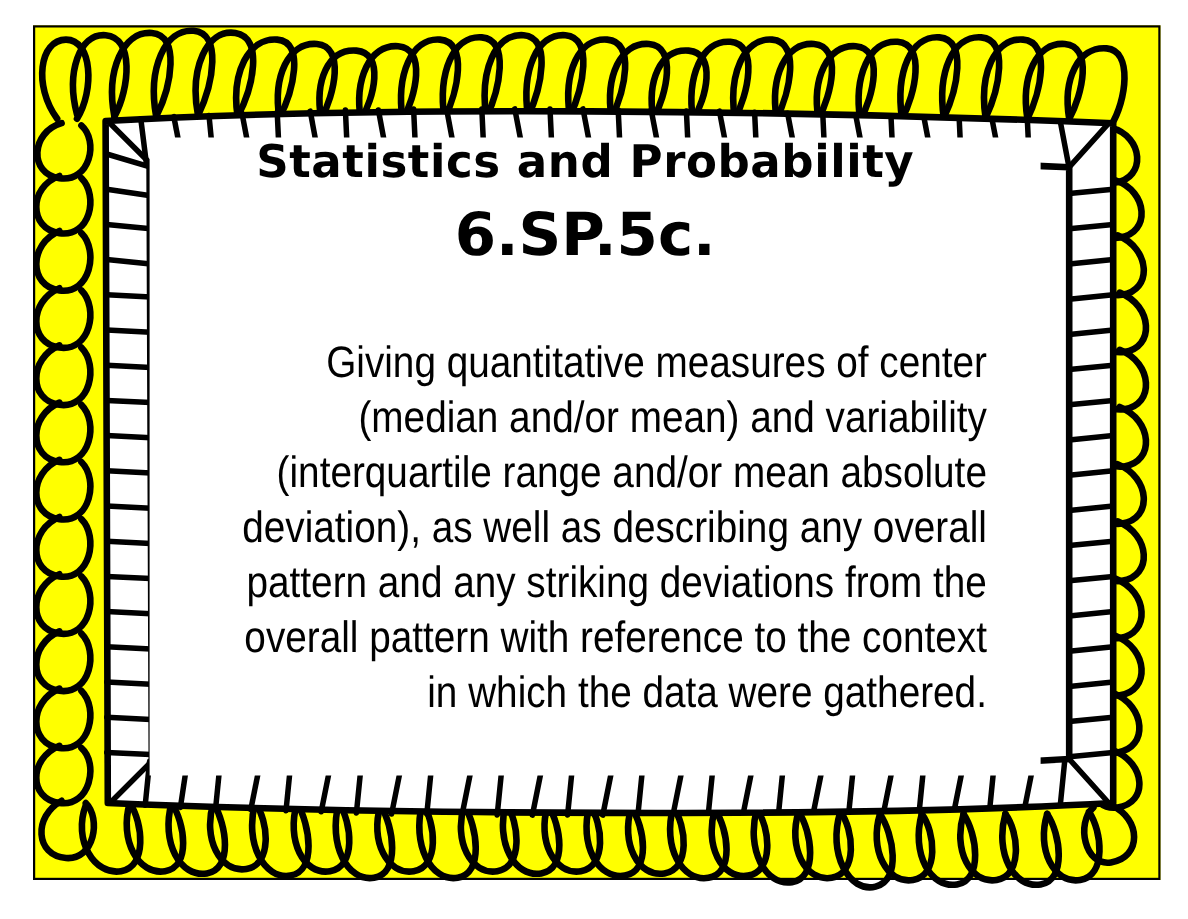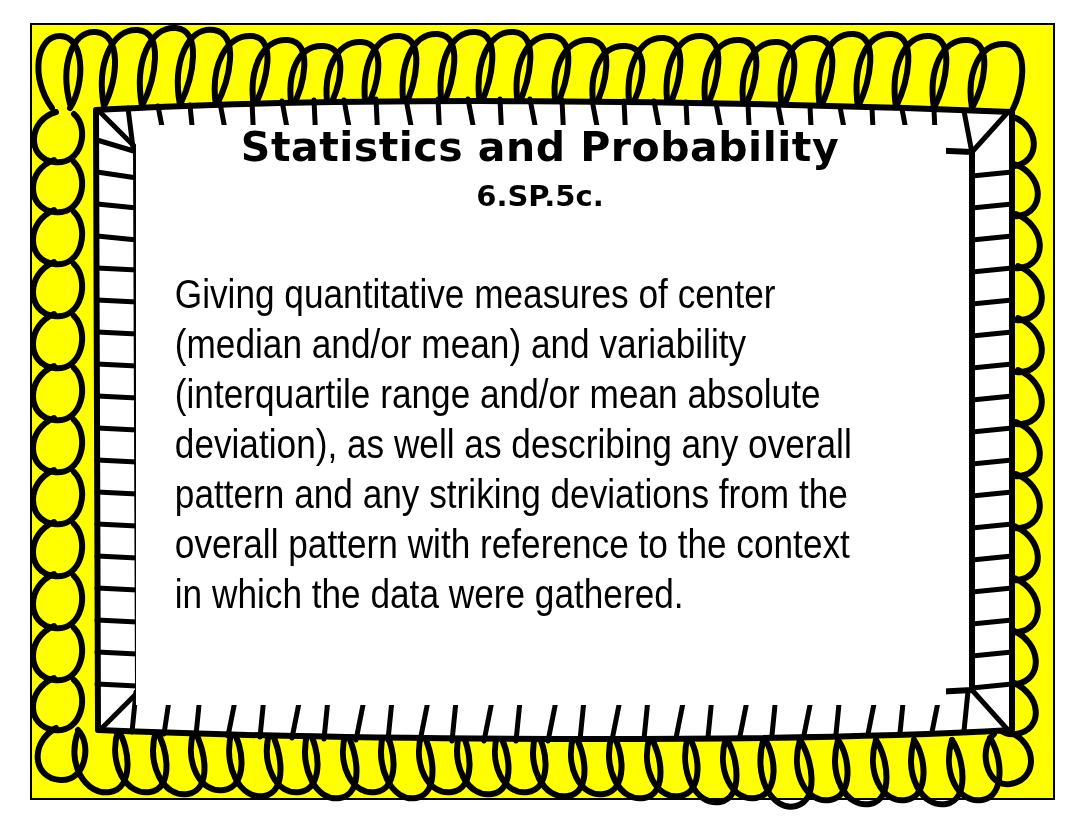--- a/index.html
+++ b/index.html
@@ -49,42 +49,42 @@
     position: absolute;
     left: 136px;
     top: 125px;
     width: 810px;
     height: 580px;
     background: #ffffff;
   }
 
   #text-stack {
     position: absolute;
-    left: 120px;
+    left: 112px;
     top: 118px;
     width: 840px;
     height: 600px;
     display: flex;
     flex-direction: column;
     align-items: center;
-    text-align: left;
+    text-align: right;
   }
 
   .title-line {
     font-family: "DejaVu Sans", sans-serif;
     font-size: 41px;
     font-weight: 700;
     color: #000000;
     letter-spacing: 0.5px;
     line-height: 1.42;
     white-space: nowrap;
   }
 
   #standard-code {
-    font-size: 29px;
+    font-size: 54px;
     letter-spacing: 0px;
   }
 
   #body-text {
     margin-top: 52px;
     font-family: "Liberation Sans Narrow", "Liberation Sans", sans-serif;
     font-size: 40px;
     font-weight: 400;
     line-height: 50px;
     color: #000000;

